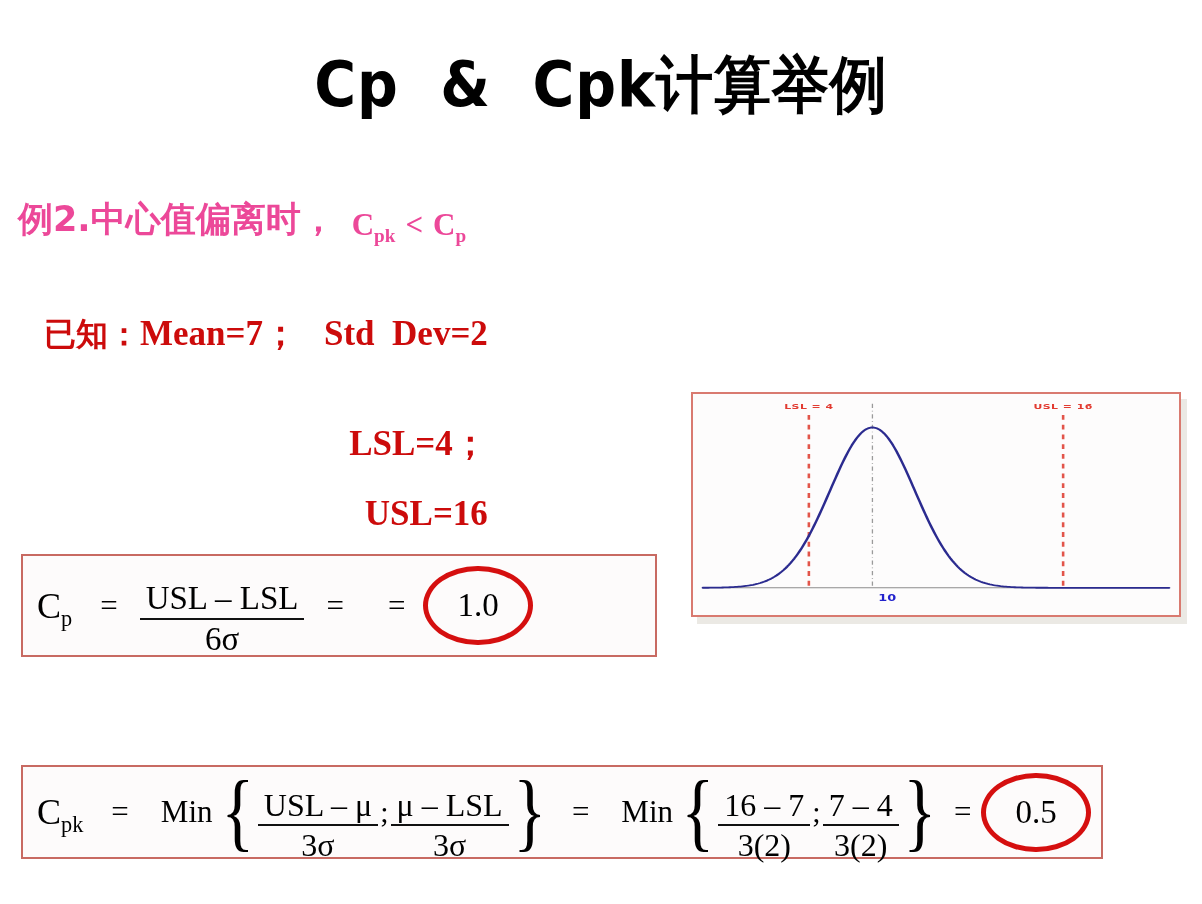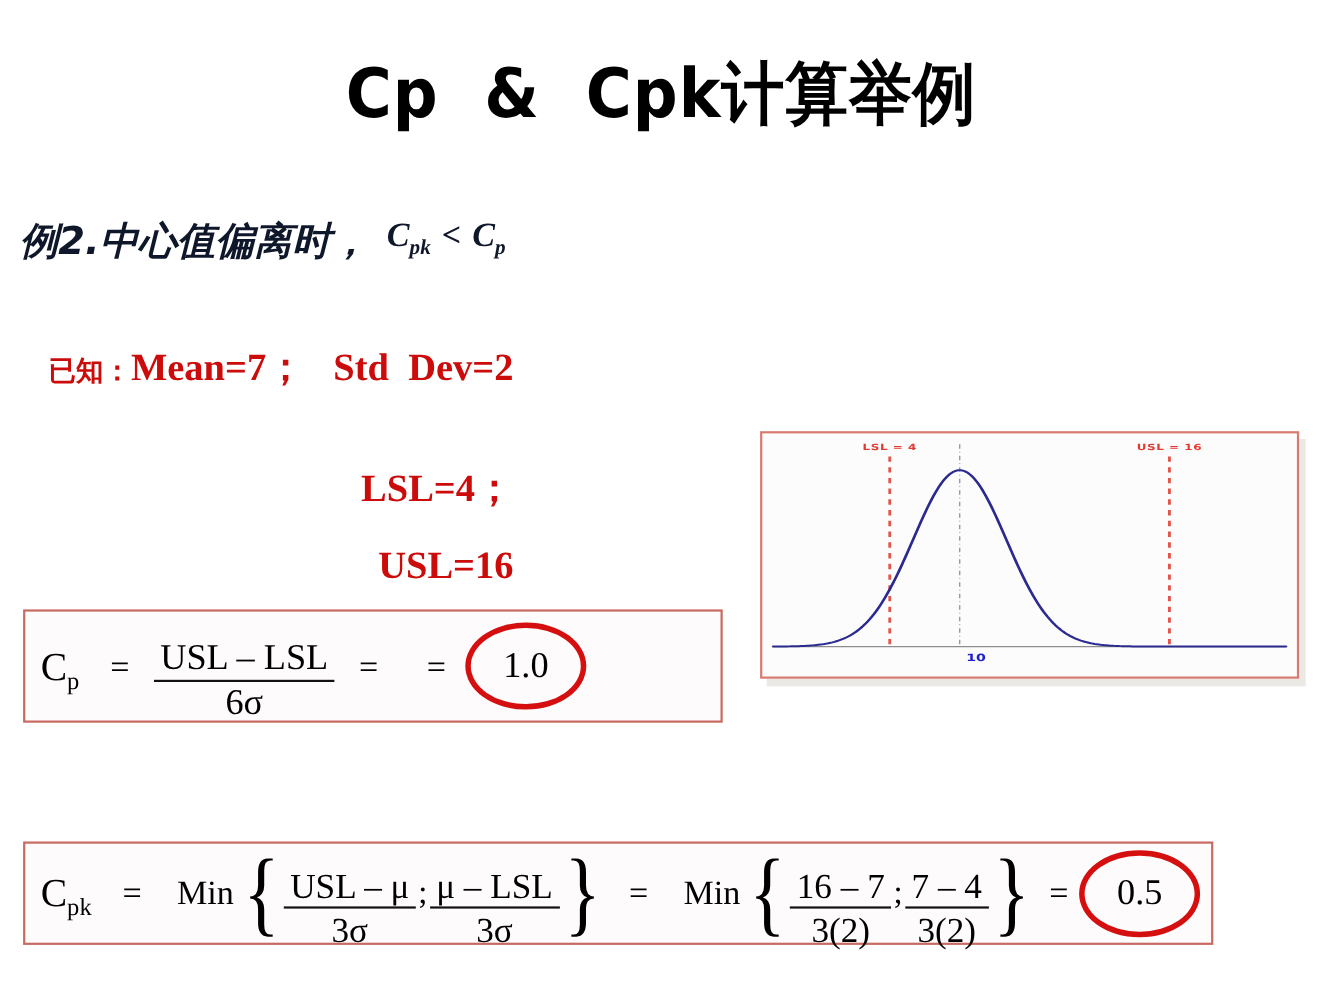--- a/index.html
+++ b/index.html
@@ -35,25 +35,24 @@
   }
 
   
   #example-line {
     position: absolute;
     top: 196px;
     left: 18px;
     font-family: "Liberation Serif", serif;
     font-weight: bold;
     font-size: 38px;
-    color: #0f172a;
+    color: #ec4899;
     white-space: pre;
     display: flex;
-    align-items: flex-start;
-    font-style: italic;
+    align-items: flex-end;
   }
   #example-line .cn { font-family: "DejaVu Sans", sans-serif; font-size: 35px; }
   #example-line .var {
     font-family: "Liberation Serif", serif;
     font-size: 31px;
     margin-left: 16px;
   }
   .sub {
     font-size: 0.62em;
     vertical-align: sub;
@@ -65,21 +64,21 @@
     position: absolute;
     top: 316px;
     left: 44px;
     color: #cc0b0b;
     font-family: "Liberation Serif", serif;
     font-weight: bold;
     font-size: 35px;
     line-height: 1.0;
   }
   #given-row-1 { white-space: pre; display: flex; align-items: baseline; }
-  #given-row-1 .cn { font-family: "DejaVu Sans", sans-serif; font-size: 25px; }
+  #given-row-1 .cn { font-family: "DejaVu Sans", sans-serif; font-size: 32px; }
   #given-row-2 {
     white-space: pre;
     margin-top: 40px;
     padding-left: 112px;
     text-align: right;
   }
   .gap-sm { display: inline-block; width: 26px; }
   .gap-md { display: inline-block; width: 64px; }
 
   

